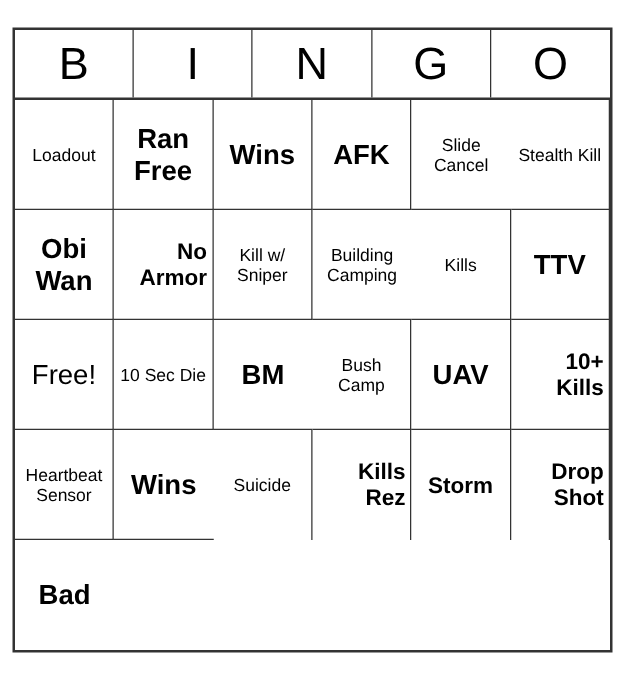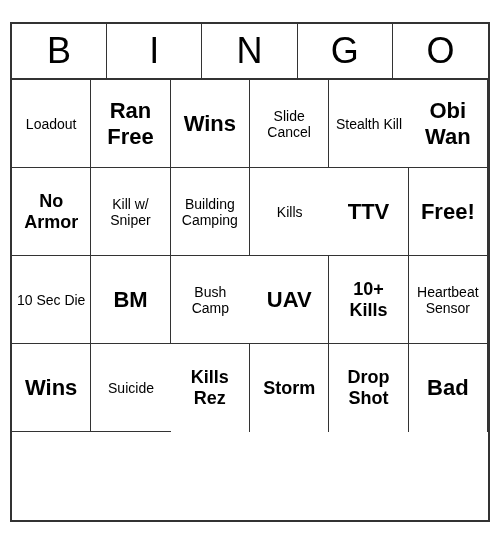--- a/index.html
+++ b/index.html
@@ -68,43 +68,45 @@
       border-bottom: none;
     }
 
     .bingo-cell.large-text {
       font-size: 22px;
       font-weight: bold;
     }
 
     .bingo-cell.free {
       font-size: 22px;
-      font-weight: bold;
+      font-weight: normal;
     }
 
     .bingo-cell.medium-text {
       font-size: 18px;
       font-weight: bold;
+      text-align: right;
     }
   </style>
 </head>
 <body>
 
 <div class="bingo-card">
   <div class="bingo-header">
   <div class="bingo-header-cell">B</div>
       <div class="bingo-header-cell">I</div>
       <div class="bingo-header-cell">N</div>
       <div class="bingo-header-cell">G</div>
       <div class="bingo-header-cell">O</div>
     </div>
   <div class="bingo-grid">
   <div class="bingo-cell">Loadout</div>
       <div class="bingo-cell large-text">Ran Free</div>
       <div class="bingo-cell large-text">Wins</div>
+      <div class="bingo-cell large-text">AFK</div>
       <div class="bingo-cell">Slide Cancel</div>
       <div class="bingo-cell">Stealth Kill</div>
       <div class="bingo-cell large-text">Obi Wan</div>
       <div class="bingo-cell medium-text">No Armor</div>
       <div class="bingo-cell">Kill w/ Sniper</div>
       <div class="bingo-cell">Building Camping</div>
       <div class="bingo-cell">Kills</div>
       <div class="bingo-cell large-text">TTV</div>
       <div class="bingo-cell large-text free">Free!</div>
       <div class="bingo-cell">10 Sec Die</div>

